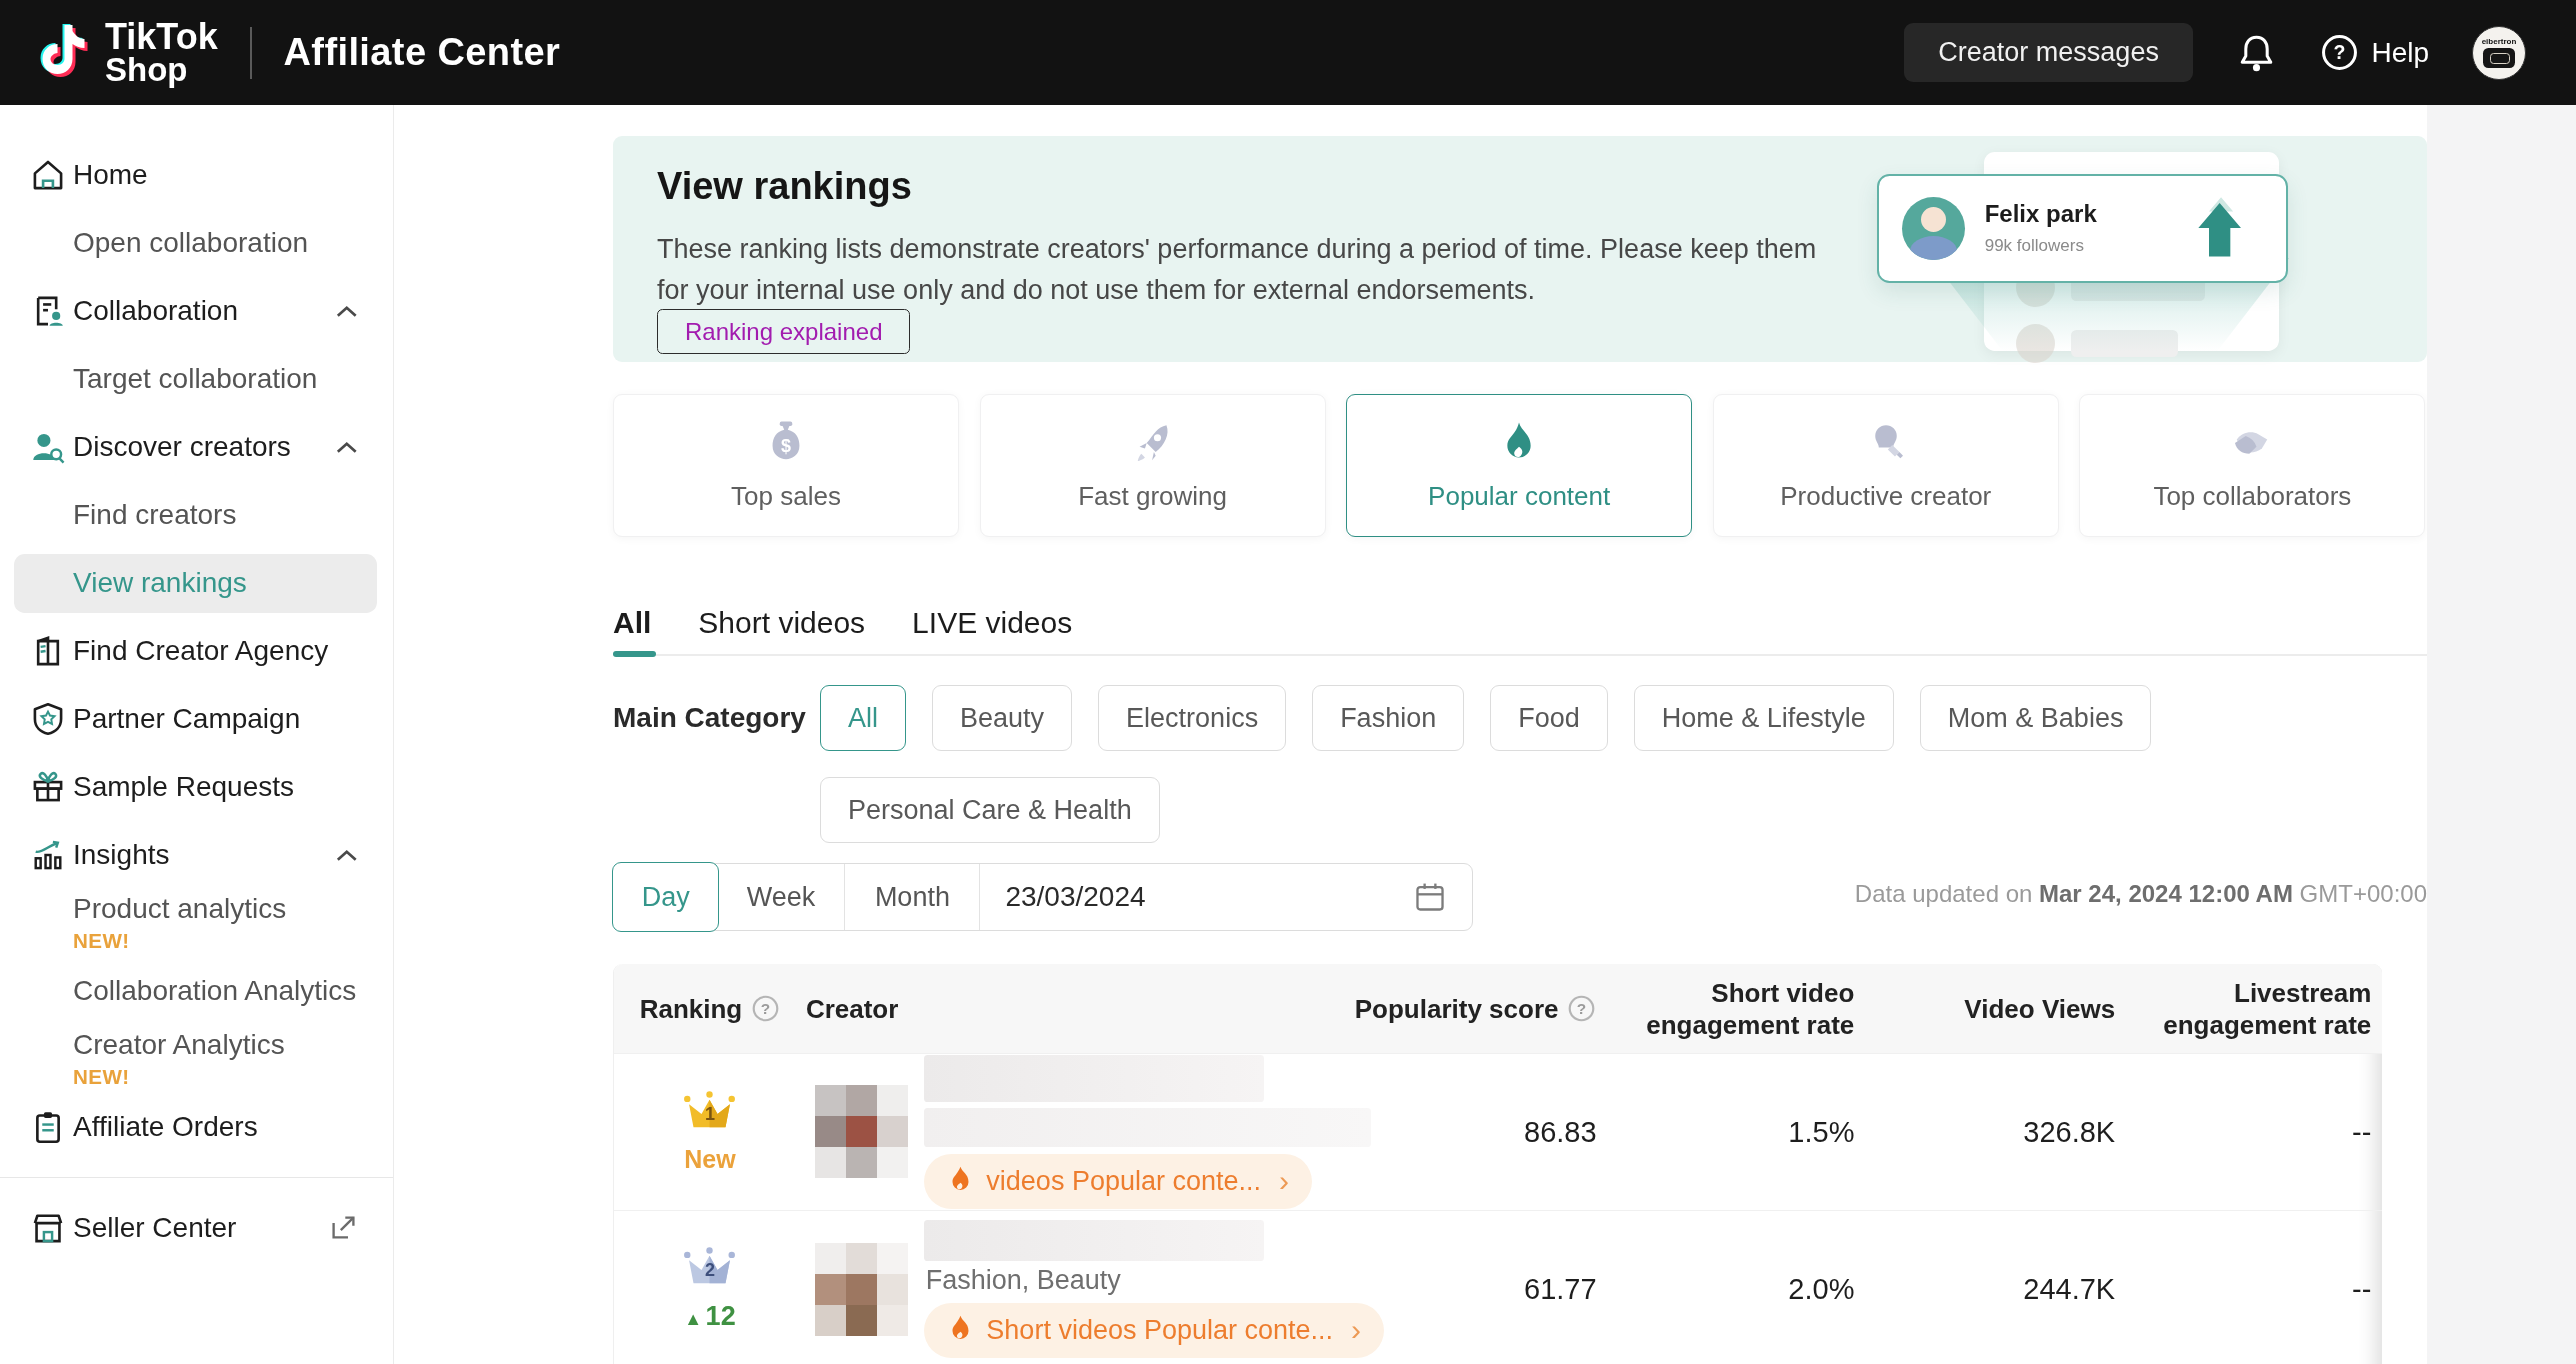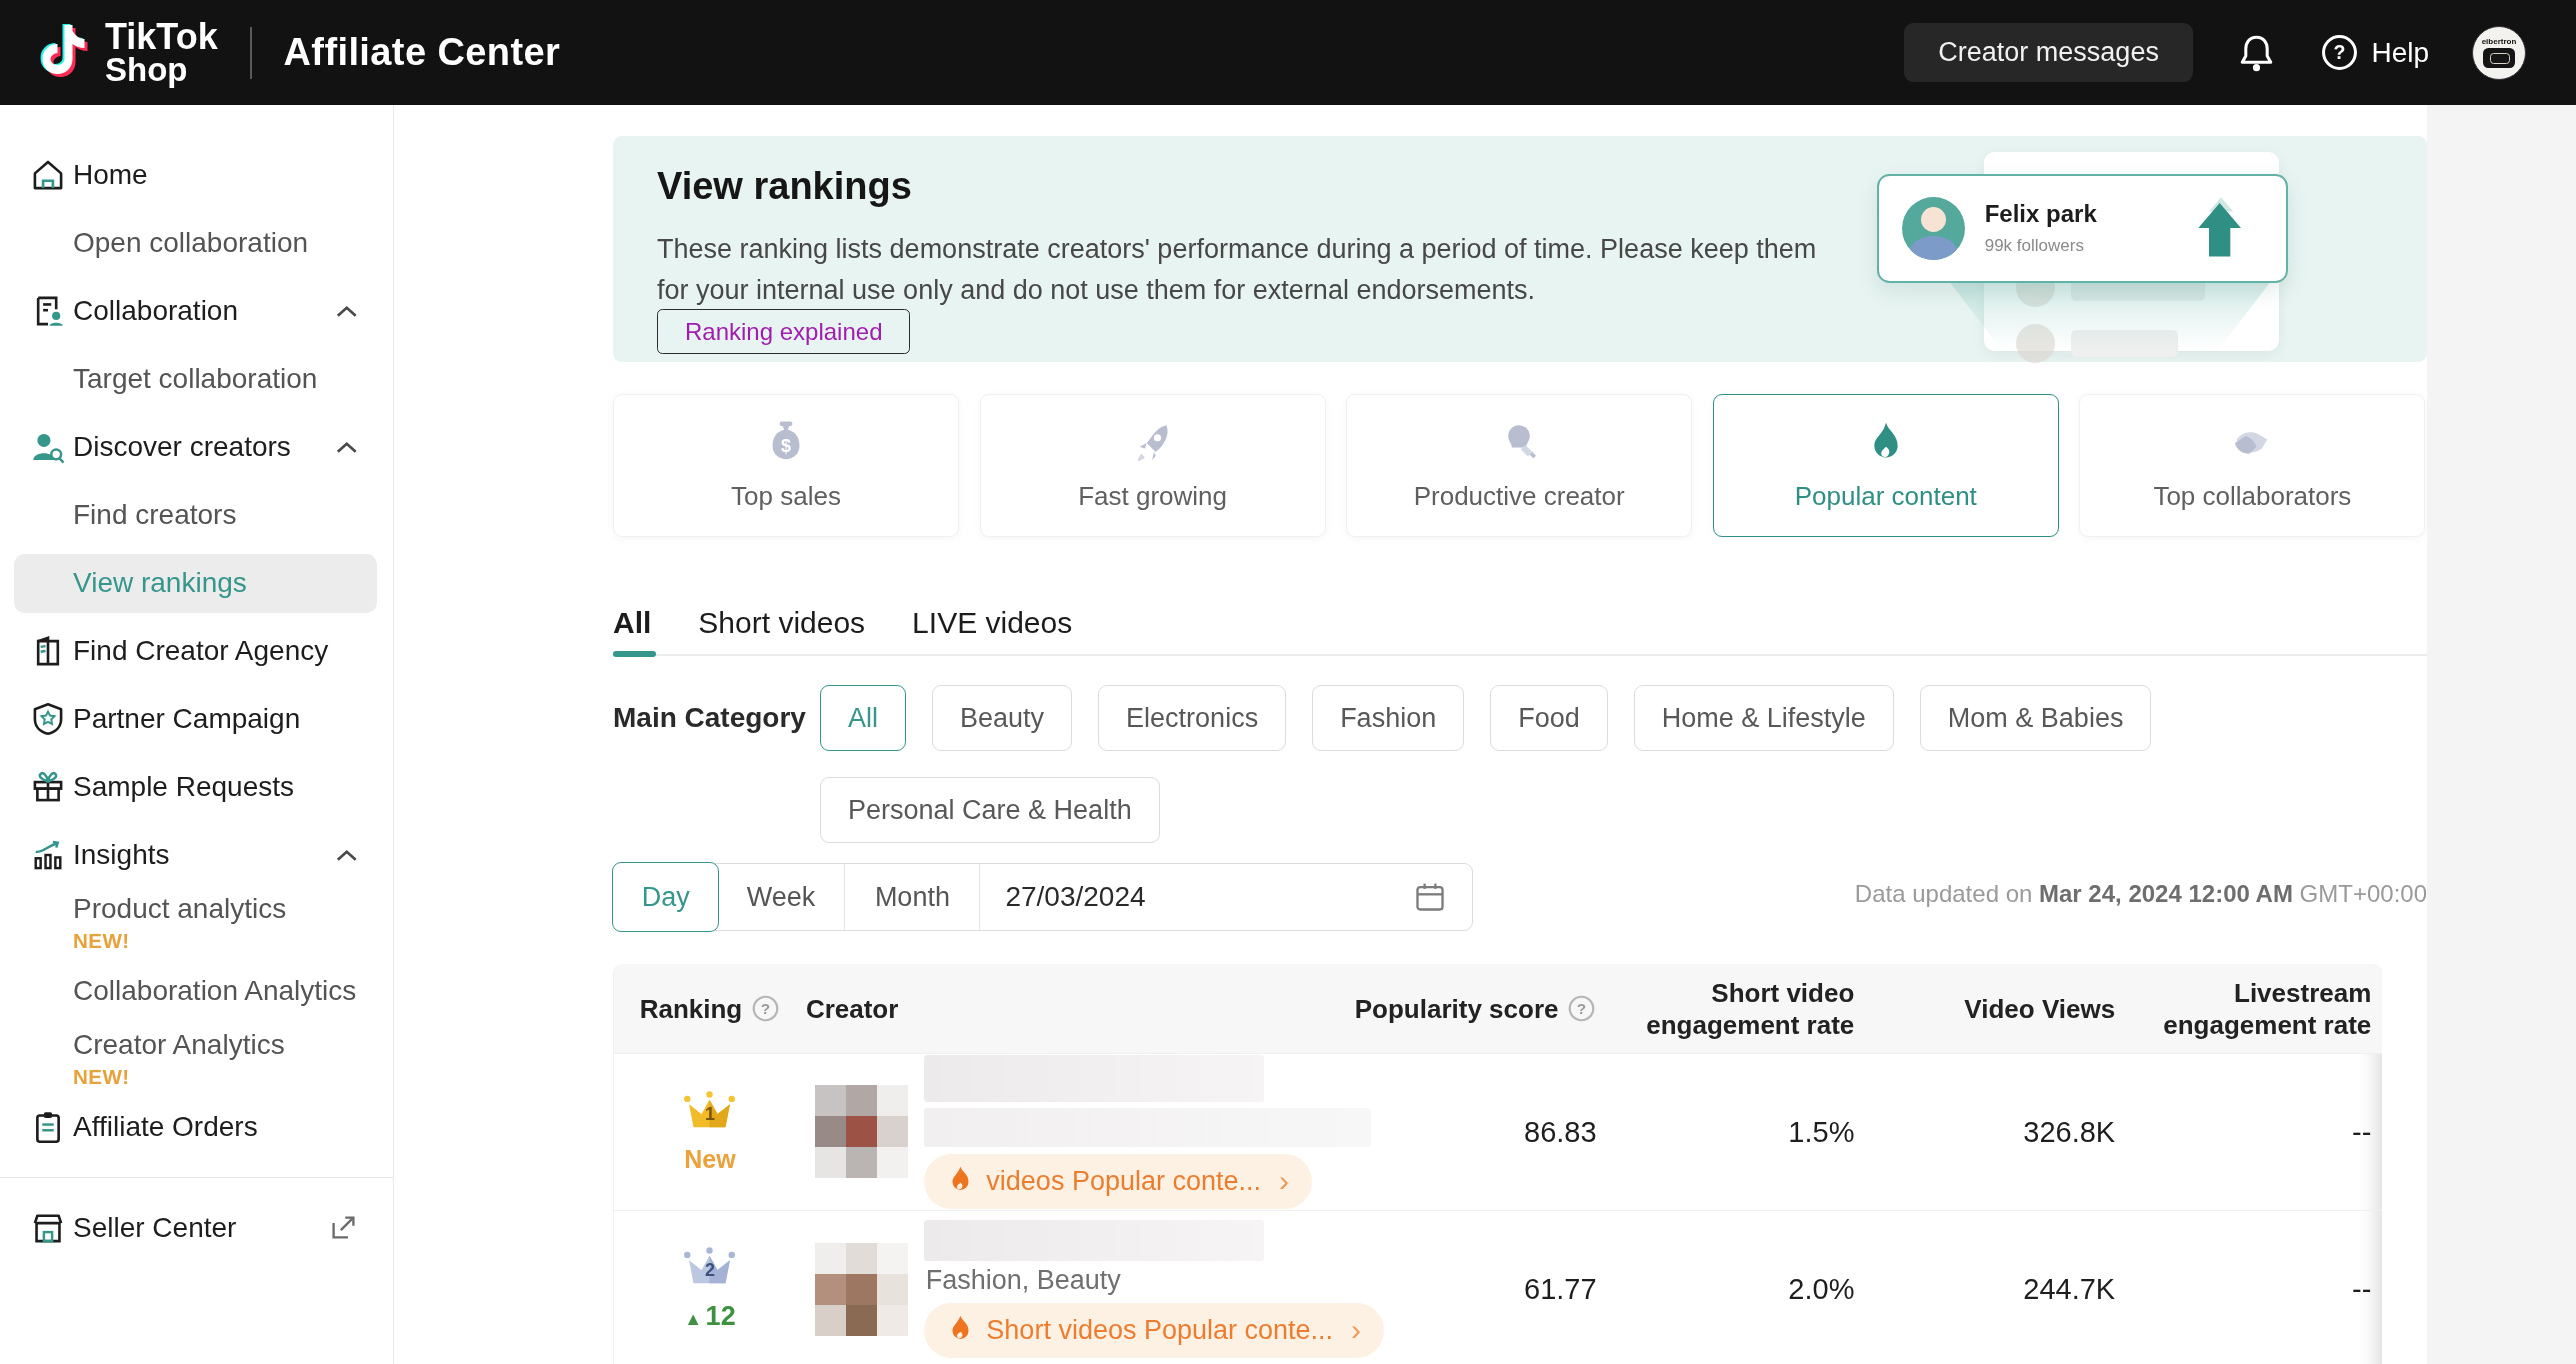--- a/index.html
+++ b/index.html
@@ -367,35 +367,35 @@
     <div class="rcard">
       <svg class="c-icon" viewBox="0 0 58 58">
         <path d="M44 8c4 10-2 22-12 30l-10-10C30 18 34 10 44 8z" fill="#b9bdd0"></path>
         <circle cx="34" cy="22" r="4" fill="#fff"></circle>
         <path d="M22 28l-8 4 6 2z" fill="#b9bdd0"></path>
         <path d="M30 38l-2 9 4-5z" fill="#b9bdd0"></path>
         <path d="M16 40c-3 3-4 8-4 8s5-1 8-4z" fill="#d3d6e3"></path>
       </svg>
       <div class="c-label">Fast growing</div>
     </div>
+    <div class="rcard selected">
+      <svg class="c-icon" viewBox="0 0 58 58">
+        <path d="M29 5c2 9 13 13 13 26a13 13 0 0 1-26 0c0-7 5-10 8-15 2.5-3.7 4-7 5-11z" fill="#2f8f84"></path>
+        <path d="M29 32c4 3 5 6 2 10-1.5 2-6 2-7-1-1.4-4 2-6 5-9z" fill="#fff"></path>
+      </svg>
+      <div class="c-label">Popular content</div>
+    </div>
     <div class="rcard">
       <svg class="c-icon" viewBox="0 0 58 58">
         <path d="M29 8a12 12 0 0 1 12 12c0 6-4 8-4 13H21c0-5-4-7-4-13A12 12 0 0 1 29 8z" fill="#b9bdd0"></path>
         <rect x="24" y="34" width="10" height="8" rx="2" fill="#fff"></rect>
         <path d="M36 30l8 8-5 5-8-8z" fill="#d3d6e3"></path>
         <path d="M44 38l4 4-3 3-4-4z" fill="#b9bdd0"></path>
       </svg>
       <div class="c-label">Productive creator</div>
-    </div>
-    <div class="rcard selected">
-      <svg class="c-icon" viewBox="0 0 58 58">
-        <path d="M29 5c2 9 13 13 13 26a13 13 0 0 1-26 0c0-7 5-10 8-15 2.5-3.7 4-7 5-11z" fill="#2f8f84"></path>
-        <path d="M29 32c4 3 5 6 2 10-1.5 2-6 2-7-1-1.4-4 2-6 5-9z" fill="#fff"></path>
-      </svg>
-      <div class="c-label">Popular content</div>
     </div>
     <div class="rcard">
       <svg class="c-icon" viewBox="0 0 58 58">
         <path d="M12 24c6-8 16-10 24-6l10 6-6 10c-8 6-18 6-24 0z" fill="#d3d6e3"></path>
         <path d="M10 28l12-8c6 2 10 6 12 12l-8 8c-8 0-14-4-16-12z" fill="#b9bdd0"></path>
       </svg>
       <div class="c-label">Top collaborators</div>
     </div>
   </div>
 
@@ -417,21 +417,21 @@
     <div class="chip">Home &amp; Lifestyle</div>
     <div class="chip">Mom &amp; Babies</div>
     <div class="chip">Personal Care &amp; Health</div>
   </div>
 
   <div class="date-group">
     <div class="seg day">Day</div>
     <div class="seg week">Week</div>
     <div class="seg month">Month</div>
     <div class="date-field">
-      <span>27/03/2024</span>
+      <span>23/03/2024</span>
       <svg class="cal" viewBox="0 0 38 38">
         <rect x="5" y="8" width="28" height="25" rx="3" fill="none" stroke="#7c7c7c" stroke-width="2.6"></rect>
         <line x1="5" y1="16" x2="33" y2="16" stroke="#7c7c7c" stroke-width="2.6"></line>
         <line x1="13" y1="4" x2="13" y2="10" stroke="#7c7c7c" stroke-width="2.6"></line>
         <line x1="25" y1="4" x2="25" y2="10" stroke="#7c7c7c" stroke-width="2.6"></line>
       </svg>
     </div>
   </div>
   <div class="updated">
     <span>Data updated on </span><b>Mar 24, 2024 12:00 AM</b><span> GMT+00:00</span>

